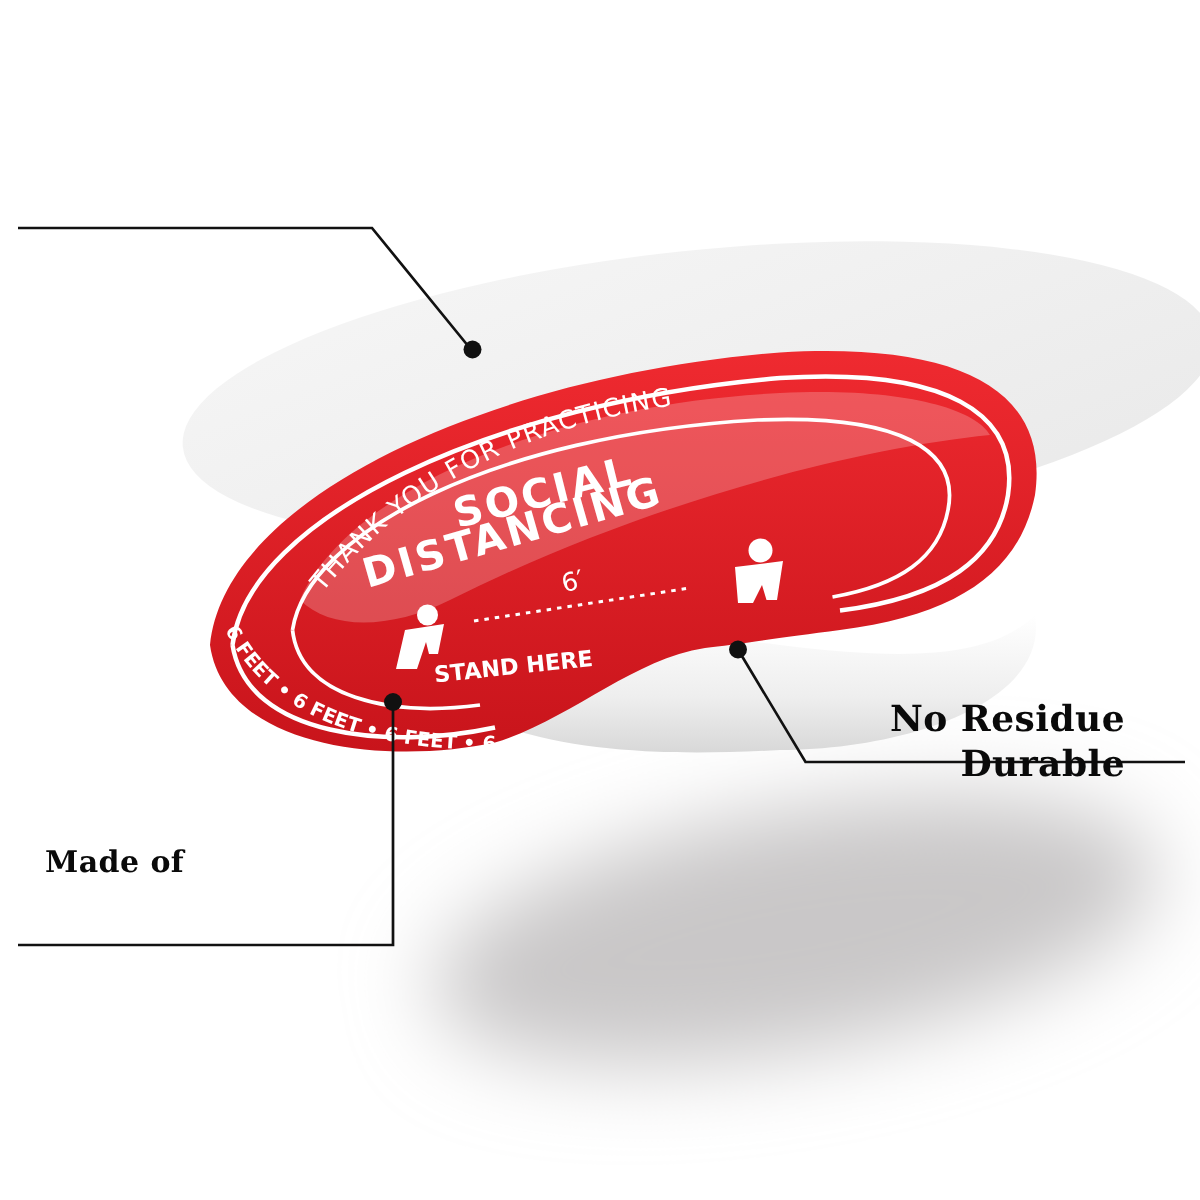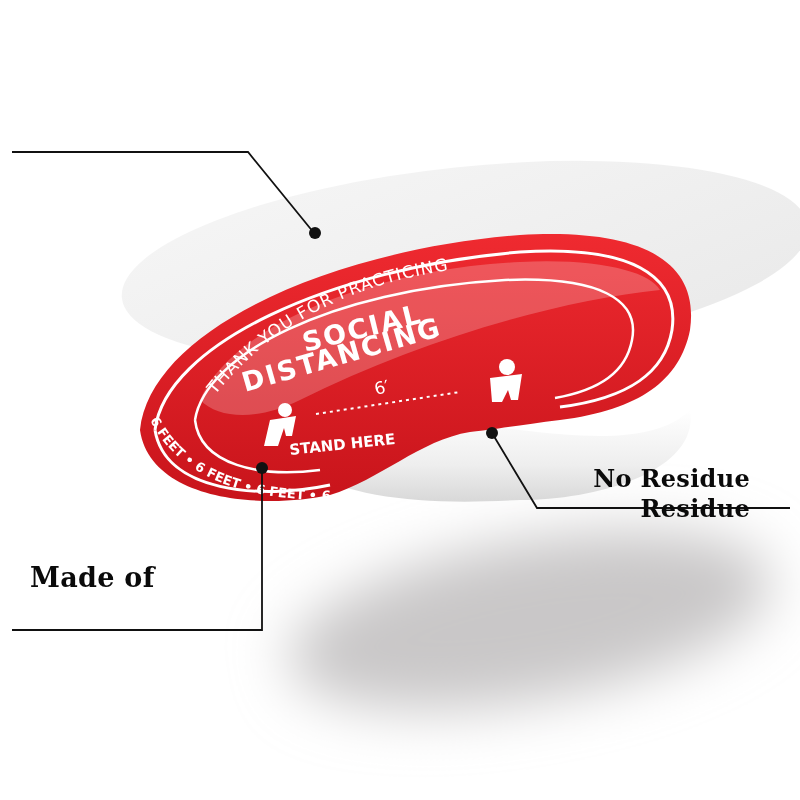--- a/index.html
+++ b/index.html
@@ -1,20 +1,20 @@
 <!DOCTYPE html>
 <html><head>
 <meta charset="utf-8">
 <style>
   html, body { margin: 0; padding: 0; background: #ffffff; }
   body { width: 800px; height: 800px; position: relative; overflow: hidden; font-family: "DejaVu Serif", serif; }
   .label { position: absolute; font-family: "DejaVu Serif", serif; font-weight: bold; color: #0a0a0a; line-height: 1.08; letter-spacing: 0.3px; }
   .lbl-durable { left: 36px; top: 76px; font-size: 30px; }
   .lbl-noresidue { right: 50px; top: 440px; font-size: 24px; text-align: right; line-height: 1.25; margin-top: 24px; }
-  .lbl-pvc { left: 30px; top: 562px; font-size: 27px; line-height: 1.22; }
+  .lbl-pvc { left: 30px; top: 562px; font-size: 20px; line-height: 1.22; }
   svg.scene { position: absolute; left: 0; top: 0; }
   .line-block { display: block; }
 </style>
 </head>
 <body>
 
 <svg class="scene" width="800" height="800" viewBox="0 0 800 800">
   <defs>
     <filter id="blur-shadow" x="-30%" y="-60%" width="160%" height="220%">
       <feGaussianBlur stdDeviation="28"></feGaussianBlur>
@@ -86,18 +86,18 @@
     <polyline points="262,468 262,630 12,630" fill="none" stroke="#111111" stroke-width="1.8"></polyline>
     <circle cx="262" cy="468" r="6" fill="#111111"></circle>
   </g>
 </svg>
 
 <div class="label lbl-durable">
 </div>
 
 <div class="label lbl-noresidue">
   <span class="line-block">No Residue</span>
-  <span class="line-block">Residue</span>
+  <span class="line-block">Durable</span>
 </div>
 
 <div class="label lbl-pvc">
   <span class="line-block">Made of</span>
 </div>
 
 </body></html>

